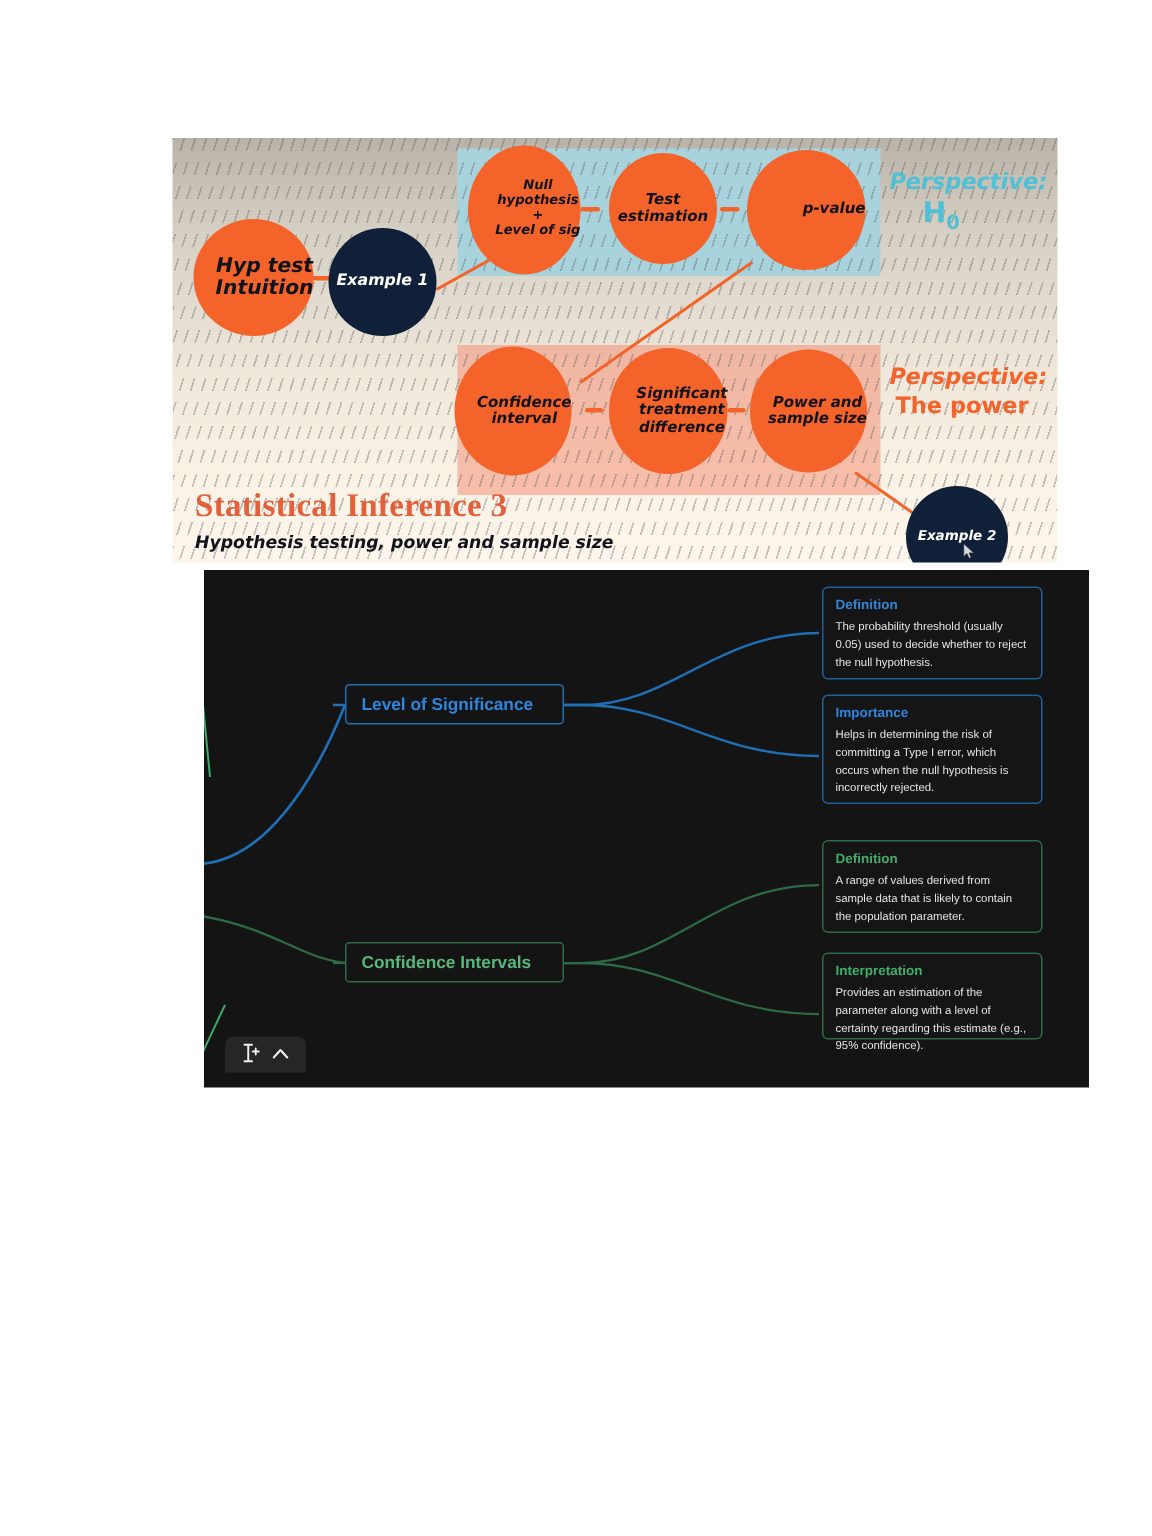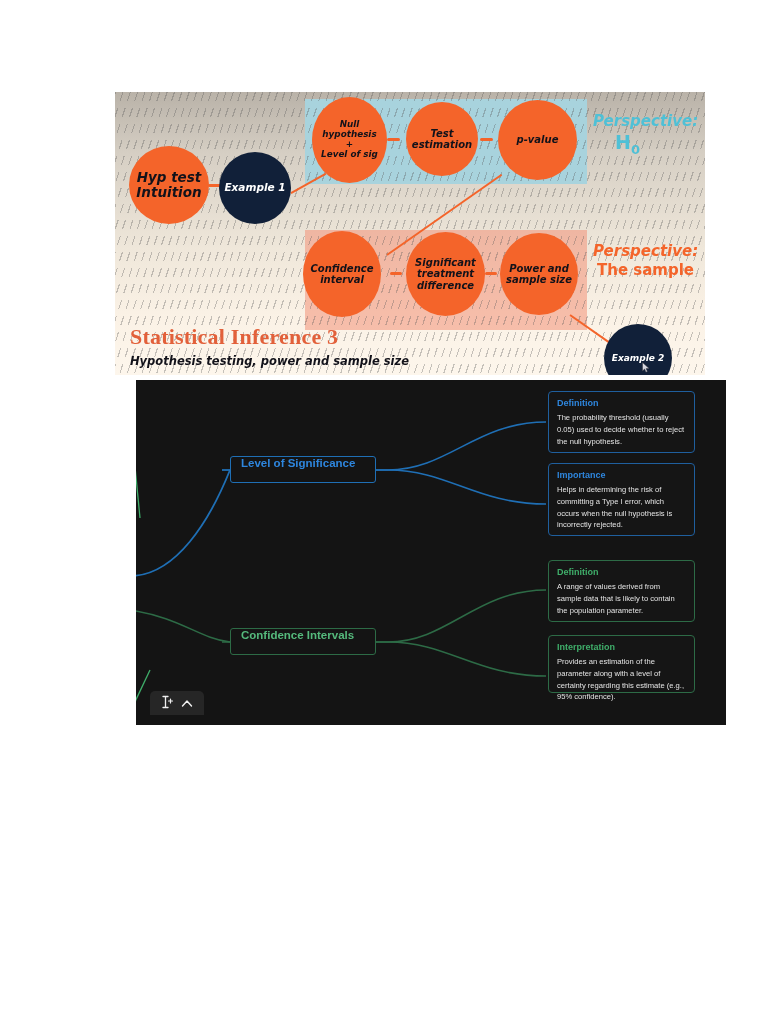--- a/index.html
+++ b/index.html
@@ -75,21 +75,21 @@
     display: flex;
     align-items: center;
     justify-content: center;
     text-align: center;
     font-family: "DejaVu Sans", sans-serif;
     font-style: italic;
     font-weight: bold;
     color: #12121a;
     line-height: 1.12;
   }
-  .circ.orange { background: #f4642a; }
+  .circ.orange { background: #f4642a; justify-content: flex-end; }
   .circ.navy   { background: #112039; color: #ffffff; }
 
   .c-hyp      { left: 14px;  top: 54px;  width: 80px;  height: 78px;  font-size: 13.5px; }
   .c-ex1      { left: 104px; top: 60px;  width: 72px;  height: 72px;  font-size: 10.5px; }
   .c-null     { left: 197px; top: 5px;   width: 75px;  height: 86px;  font-size: 8.8px;  }
   .c-test     { left: 291px; top: 10px;  width: 72px;  height: 74px;  font-size: 10px;   }
   .c-pval     { left: 383px; top: 8px;   width: 79px;  height: 80px;  font-size: 10px;   }
   .c-conf     { left: 188px; top: 139px; width: 78px;  height: 86px;  font-size: 10px;   }
   .c-sig      { left: 291px; top: 140px; width: 79px;  height: 84px;  font-size: 10px;   }
   .c-pow      { left: 385px; top: 141px; width: 78px;  height: 82px;  font-size: 10px;   }
@@ -176,20 +176,21 @@
     width: 590px;
     height: 345px;
   }
 
   .node {
     position: absolute;
     border: 1px solid;
     border-radius: 3px;
     background: transparent;
     display: flex;
+    align-items: center;
     padding-left: 10px;
     font-family: "Liberation Sans", sans-serif;
     font-weight: bold;
     font-size: 11.5px;
     box-sizing: border-box;
   }
   .node-los { left: 94px; top: 76px;  width: 146px; height: 27px; border-color: #1f6fb5; color: #2e86de; }
   .node-ci  { left: 94px; top: 248px; width: 146px; height: 27px; border-color: #2d6b46; color: #55b97c; }
 
   .card {
@@ -301,21 +302,21 @@
         <path d="M0.5 0.5 L0.5 9 L2.6 7.0 L4.0 10.2 L5.4 9.6 L4.1 6.6 L7.2 6.6 Z" fill="#d8d8e0" stroke="#30303a" stroke-width="0.5"></path>
       </svg>
     </div>
 
     <div class="persp persp-h0">
       <span class="lbl">Perspective:</span>
       <span class="val"><span>H</span><sub>0</sub></span>
     </div>
     <div class="persp persp-sample">
       <span class="lbl">Perspective:</span>
-      <span class="val">The sample</span>
+      <span class="val">The power</span>
     </div>
 
     <div class="slide-title">Statistical Inference 3</div>
     <div class="slide-sub">Hypothesis testing, power and sample size</div>
   </div>
 
   <div id="mindmap">
 
     <svg id="mm-svg" viewBox="0 0 590 345">
 

